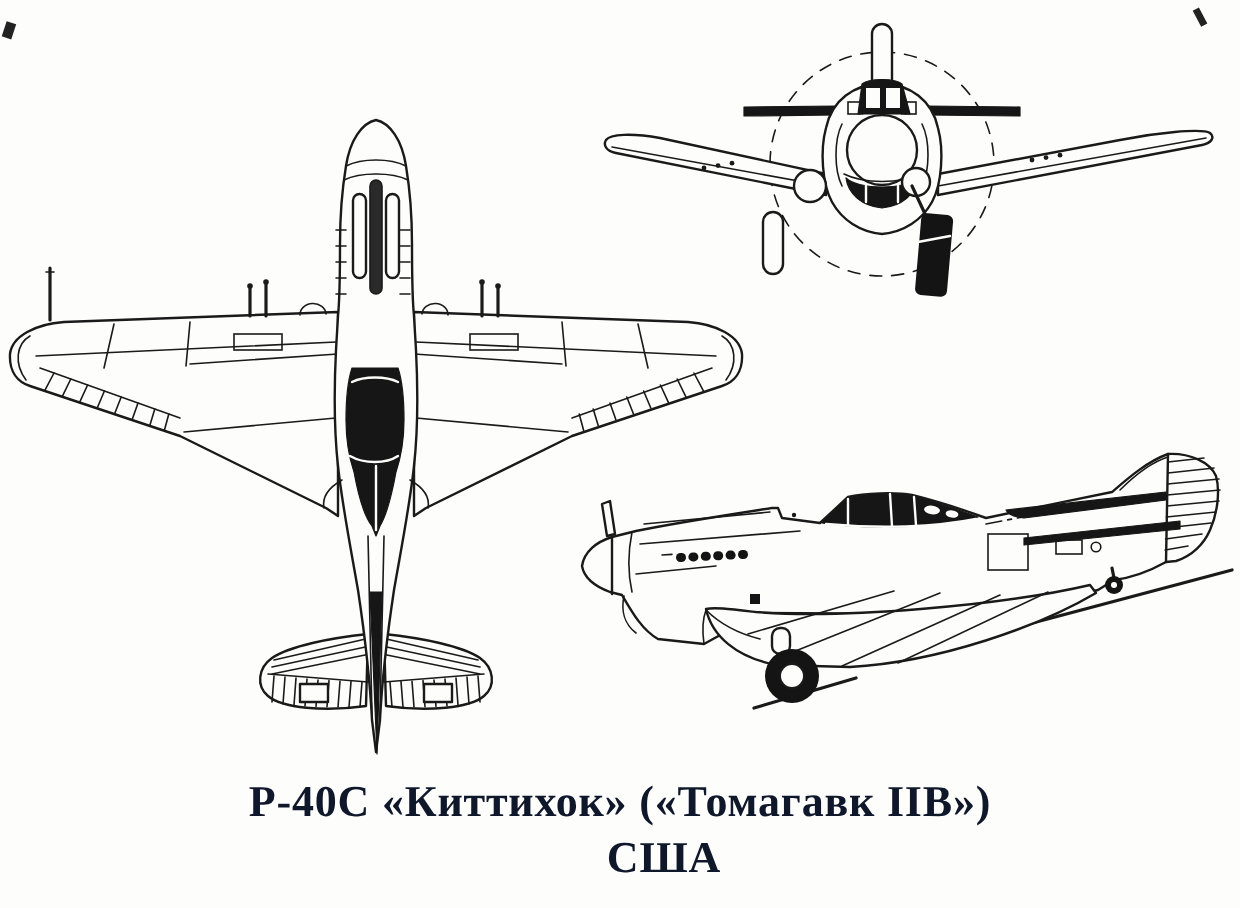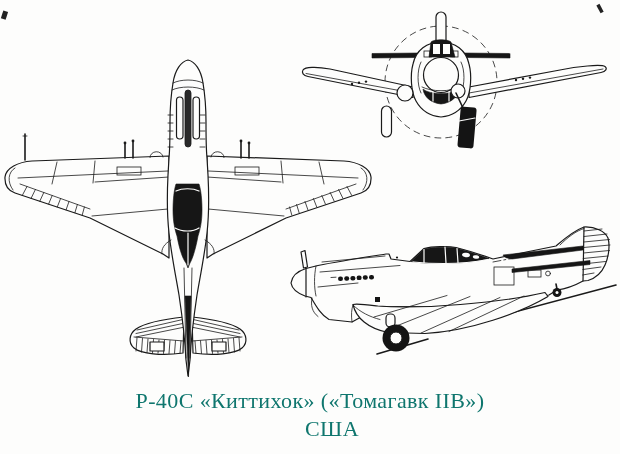--- a/index.html
+++ b/index.html
@@ -12,22 +12,22 @@
   }
   svg{position:absolute;left:0;top:0;}
   .ink{stroke:#1a1a1a;fill:none;stroke-width:1.2;stroke-linecap:round;stroke-linejoin:round;}
   .ink-thick{stroke:#1a1a1a;fill:none;stroke-width:1.6;stroke-linecap:round;}
   .ink-thin{stroke:#1a1a1a;fill:none;stroke-width:0.8;stroke-linecap:round;}
   .paper-fill{fill:#fdfdfc;stroke:#1a1a1a;stroke-width:1.2;stroke-linejoin:round;}
   .dark-fill{fill:#161616;stroke:#161616;stroke-width:0.6;stroke-linejoin:round;}
   .white-line{stroke:#fdfdfc;fill:none;stroke-width:1.2;stroke-linecap:round;}
   .caption{
     position:absolute;left:0;top:387px;width:620px;
-    text-align:center;color:#0f766e;
-    font-weight:normal;line-height:27px;
+    text-align:center;color:#0f172a;
+    font-weight:bold;line-height:27px;
     letter-spacing:0.4px;
   }
   .caption-line1{font-size:22px;}
   .caption-line2{font-size:22px;margin-top:1px;padding-left:44px;}
 </style>
 </head>
 <body>
 
 <div class="page">
 

